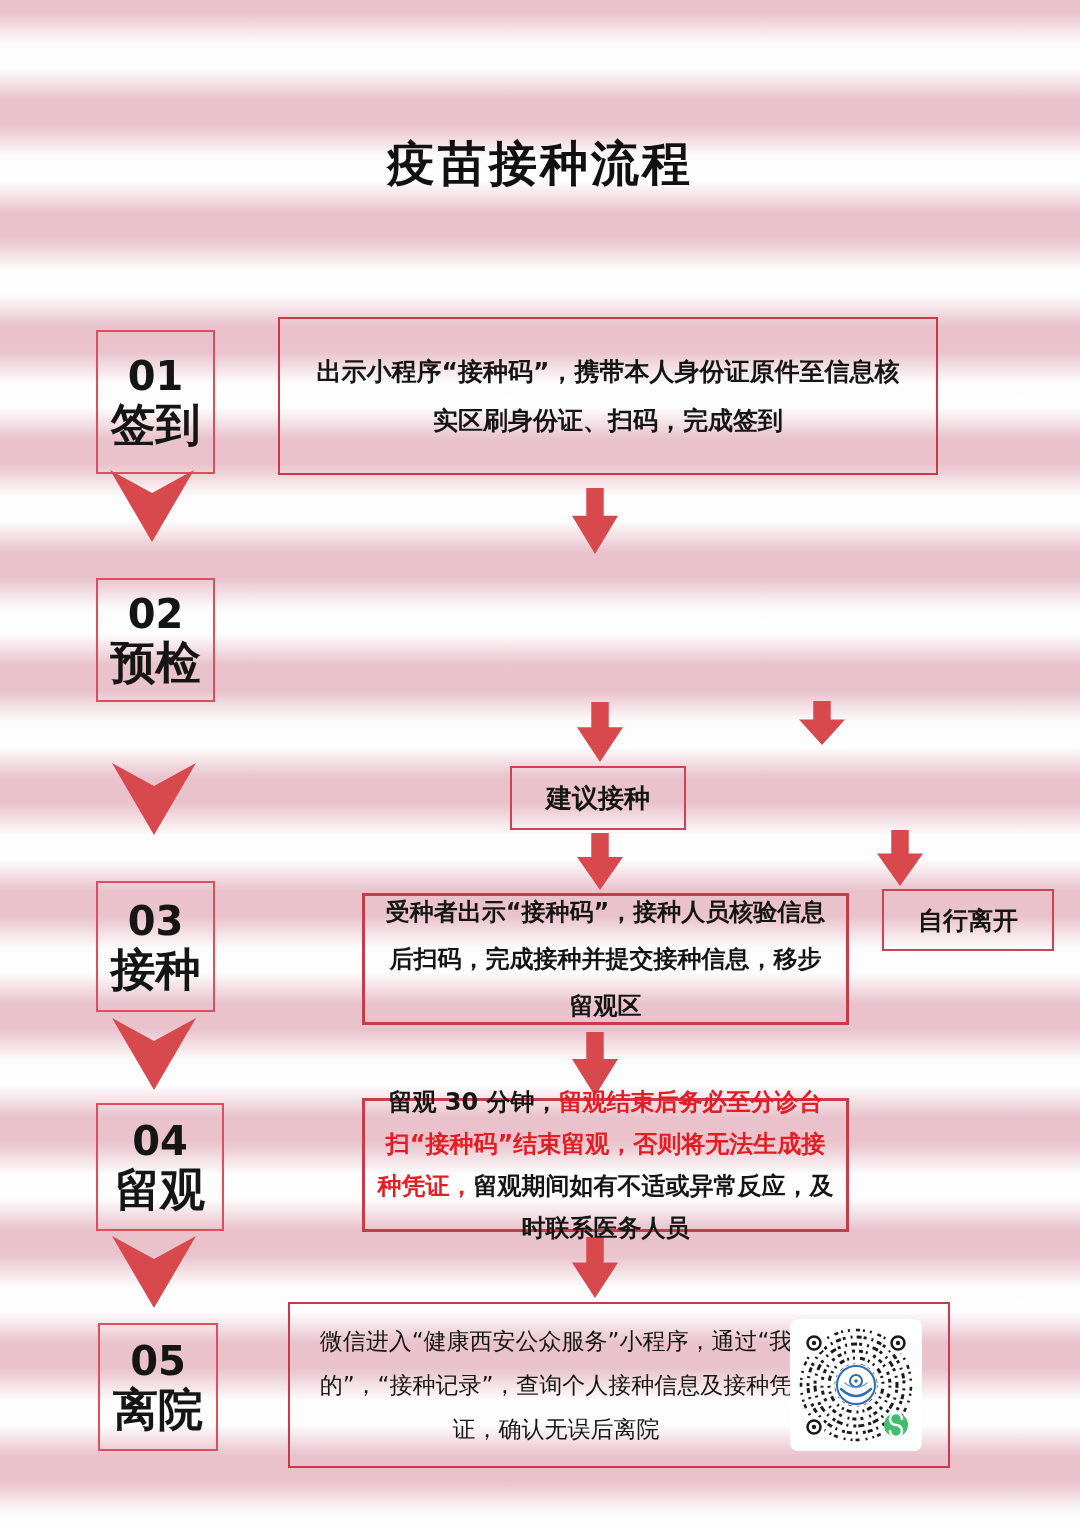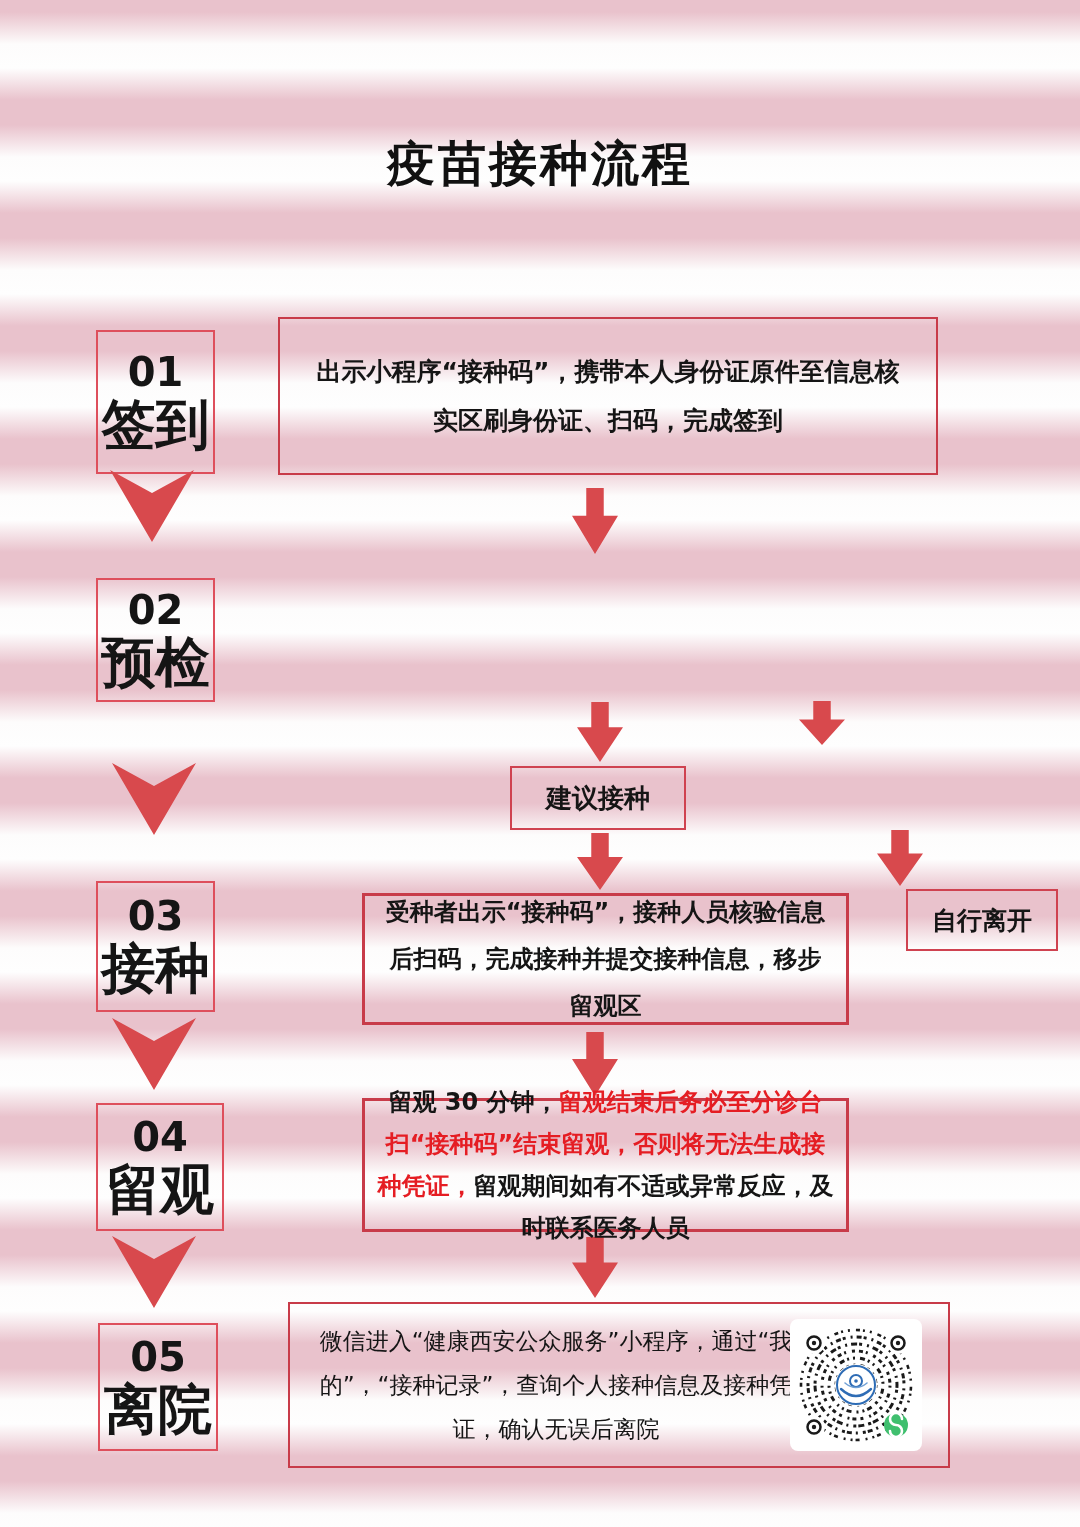--- a/index.html
+++ b/index.html
@@ -21,21 +21,21 @@
     letter-spacing:3px;color:#111;
   }
   
   .stepbox{
     position:absolute;box-sizing:border-box;
     border:2px solid #de4f5c;
     display:flex;flex-direction:column;align-items:center;justify-content:center;
     gap:4px;
   }
   .stepbox .num{font-size:40px;font-weight:bold;line-height:1.05;}
-  .stepbox .lbl{font-size:54px;font-weight:bold;line-height:1.05;}
+  .stepbox .lbl{font-size:45px;font-weight:bold;line-height:1.05;}
   #s1{left:96px;top:322px;width:119px;height:144px;margin-top:8px;}
   #s2{left:96px;top:578px;width:119px;height:124px;}
   #s3{left:96px;top:881px;width:119px;height:131px;}
   #s4{left:96px;top:1103px;width:128px;height:128px;}
   #s5{left:98px;top:1323px;width:120px;height:128px;}
 
   
   .cbox{
     position:absolute;box-sizing:border-box;
     border:3px solid #c83b49;
@@ -62,21 +62,21 @@
 
   
   .branch{
     position:absolute;box-sizing:border-box;
     border:2px solid #cf4250;
     display:flex;align-items:center;justify-content:center;
     text-align:center;font-weight:bold;word-break:break-all;
   }
   #b-advice{left:510px;top:766px;width:176px;height:64px;font-size:26px;}
   #b-postpone{left:740px;top:747px;width:176px;height:85px;font-size:25px;line-height:38px;padding:0 18px;}
-  #b-leave{left:882px;top:889px;width:152px;height:62px;font-size:25px;margin-left:24px;}
+  #b-leave{left:882px;top:889px;width:172px;height:62px;font-size:25px;}
 
   
   .chevron{
     position:absolute;width:84px;height:72px;background:#d8494d;
     clip-path:polygon(0 0,50% 32%,100% 0,50% 100%);
   }
   #a1{left:110px;top:470px;}
   #a2{left:112px;top:763px;}
   #a3{left:112px;top:1018px;}
   #a4{left:112px;top:1236px;}

